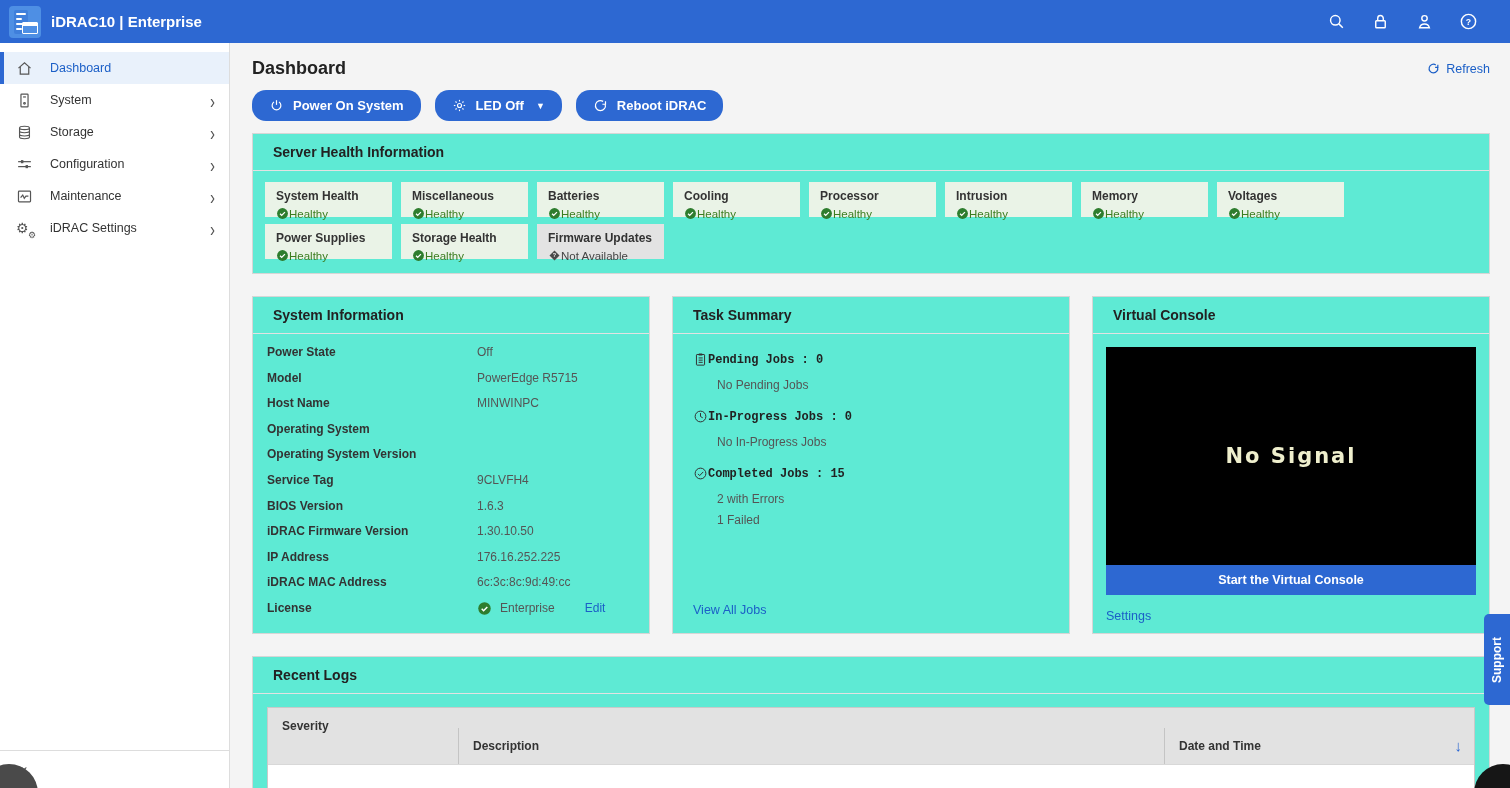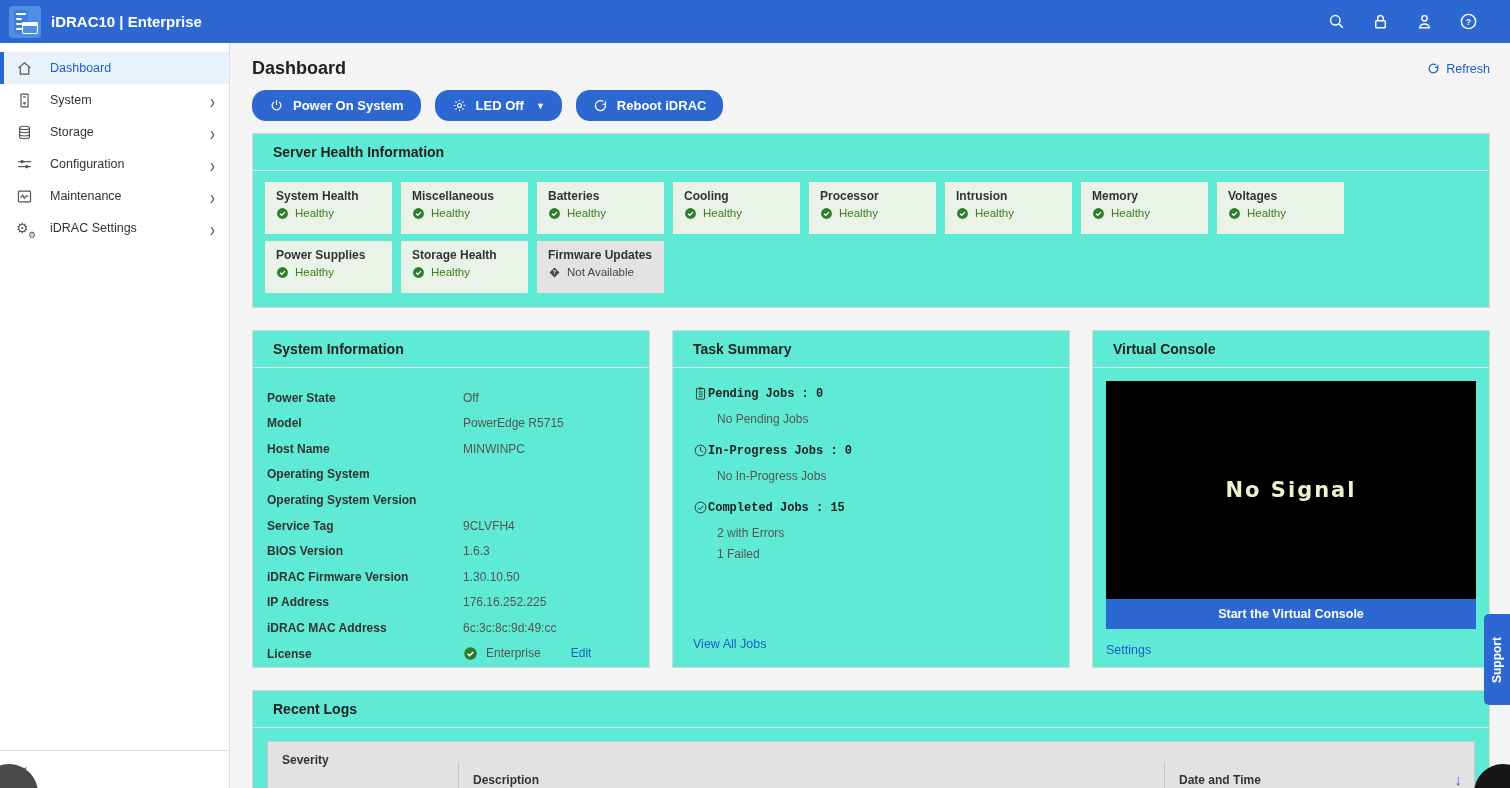--- a/index.html
+++ b/index.html
@@ -43,34 +43,34 @@
   .btn-row { display: flex; gap: 14px; margin-bottom: 12px; }
   .btn { background: #2d68d2; color: #fff; border: none; height: 31px; border-radius: 14px; font-size: 13px; font-weight: bold; display: inline-flex; align-items: center; gap: 9px; padding: 0 17px; cursor: pointer; font-family: "Liberation Sans", sans-serif; }
   .btn svg { width: 15px; height: 15px; }
   .caret { font-size: 9px; margin-left: 3px; }
 
   .panel { background: #5eead4; border: 1px solid #d6d6d6; }
   .panel-header { padding: 10px 20px; border-bottom: 1px solid #e2e2e2; font-size: 14px; font-weight: bold; color: #222; }
 
   
   .health-body { padding: 11px 12px 14px; display: flex; flex-wrap: wrap; gap: 7px 9px; }
-  .tile { width: 127px; height: 52px; background: #eaf3e7; padding: 7px 11px; }
+  .tile { width: 127px; height: 35px; background: #eaf3e7; padding: 7px 11px; }
   .tile.unknown { background: #e3e3e3; }
   .tile-label { font-size: 12px; font-weight: bold; color: #333; margin-bottom: 4px; white-space: nowrap; }
-  .tile-status { display: flex; gap: 6px; font-size: 11.5px; color: #3c7d21; }
+  .tile-status { display: flex; align-items: center; gap: 0; font-size: 11.5px; color: #3c7d21; }
   .tile.unknown .tile-status { color: #444; }
   .ok-icon svg { width: 13px; height: 13px; display: block; }
   .diamond-icon svg { width: 13px; height: 13px; display: block; }
 
   
   .panels-row { display: flex; gap: 22px; margin-top: 22px; }
   .panels-row .panel { flex: 1; height: 338px; position: relative; }
 
   .info-body { padding: 11px 0 0 14px; }
-  .info-row { display: flex; align-items: flex-end; height: 25.6px; }
+  .info-row { display: flex; align-items: flex-start; height: 25.6px; gap: 14px; }
   .info-label { width: 196px; font-size: 12px; font-weight: bold; color: #333; }
   .info-value { font-size: 12px; color: #555; display: flex; align-items: center; gap: 8px; }
   .edit-link { color: #1b5fc7; cursor: pointer; text-decoration: none; font-size: 12px; margin-left: 22px; }
 
   .task-body { padding: 18px 20px; }
   .task-group { margin-bottom: 17px; }
   .task-head { display: flex; align-items: center; font-size: 12px; font-weight: bold; color: #222; margin-bottom: 11px; font-family: Liberation Mono, monospace; }
   .task-head svg { width: 15px; height: 15px; }
   .task-detail { font-size: 12px; color: #555; margin: 0 0 7px 24px; }
   .view-all { position: absolute; left: 20px; bottom: 16px; color: #1b5fc7; font-size: 12.5px; cursor: pointer; text-decoration: none; }

